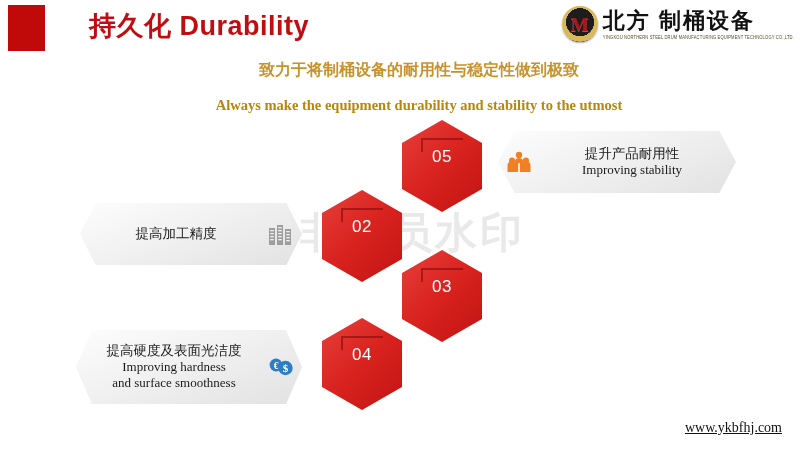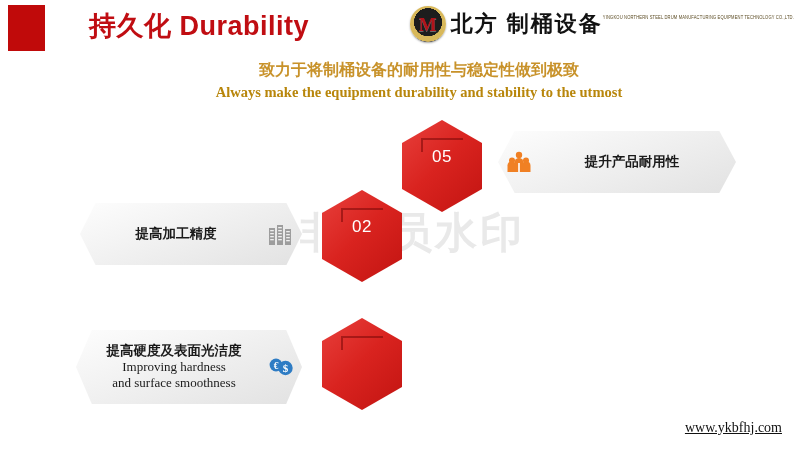--- a/index.html
+++ b/index.html
@@ -29,21 +29,21 @@
     width:36px;height:36px;border-radius:50%;
     background:radial-gradient(circle at 50% 45%, #1d1d1d 0 52%, #d8b85a 53% 72%, #3a3a3a 73% 88%, #c8a94c 89% 100%);
     display:flex;align-items:center;justify-content:center;
     box-shadow:0 1px 2px rgba(0,0,0,.35);
   }
   .logo-badge span{
     font-family:"Liberation Serif", serif;
     font-weight:bold;font-size:19px;color:#b1121a;line-height:1;
     text-shadow:0 1px 0 rgba(255,255,255,.35);
   }
-  .logo-txt{display:flex;flex-direction:row;justify-content:center;}
+  .logo-txt{display:flex;flex-direction:column;justify-content:center;}
   .logo-cn{font-size:22px;font-weight:bold;color:#121212;letter-spacing:2px;line-height:1.05;}
   .logo-en{font-size:4.1px;color:#5a4a22;letter-spacing:.15px;white-space:nowrap;transform:scaleY(1.25);transform-origin:left top;margin-top:2px;}
 
   
   .sub{position:absolute;left:0;right:0;text-align:center;padding-left:38px;}
   .sub-cn{top:60px;font-size:16px;font-weight:bold;color:#c8922a;}
   .sub-en{top:81px;font-size:14.5px;font-weight:bold;color:#b8860b;font-family:"Liberation Serif", serif;}
 
   
   .watermark{
@@ -72,21 +72,21 @@
   
   .panel{
     position:absolute;
     background:linear-gradient(160deg,#fdfdfd 0%,#f1f1f1 45%,#e2e2e2 100%);
     clip-path:polygon(7% 0%,93% 0%,100% 50%,93% 100%,7% 100%,0% 50%);
     box-shadow:2px 3px 6px rgba(0,0,0,.28);
     display:flex;align-items:center;
     box-sizing:border-box;
   }
   .panel-txt{flex:1;text-align:center;line-height:1.22;}
-  .p-cn{font-size:13.5px;font-weight:bold;color:#1a1a1a;}
+  .p-cn{font-size:13.5px;font-weight:normal;color:#1a1a1a;}
   .p-en{font-size:13px;color:#1a1a1a;font-family:"Liberation Serif", serif;}
   .p-icon{width:34px;display:flex;align-items:center;justify-content:center;flex:none;}
 
   
   .footer{
     position:absolute;right:18px;bottom:14px;
     font-family:"Liberation Serif", serif;font-size:14px;color:#111;
     text-decoration:underline;
     margin-top:24px;
   }
@@ -103,21 +103,21 @@
     <div class="logo-badge">
       <span>M</span>
     </div>
     <div class="logo-txt">
       <div class="logo-cn">北方 制桶设备</div>
       <div class="logo-en">YINGKOU NORTHERN STEEL DRUM MANUFACTURING EQUIPMENT TECHNOLOGY CO.,LTD.</div>
     </div>
   </div>
 
   <div class="sub sub-cn" style="top:60px">致力于将制桶设备的耐用性与稳定性做到极致</div>
-  <div class="sub sub-en" style="top:84px">Always make the equipment durability and stability to the utmost</div>
+  <div class="sub sub-en" style="top:97px">Always make the equipment durability and stability to the utmost</div>
 
   <div class="watermark">非会员水印</div>
 
   <div class="hex" style="left:402px;top:120px">
     <div class="hex-bracket"></div>
     <div class="hex-num">05</div>
   </div>
   <div class="panel" style="left:498px;top:131px;width:238px;height:62px;padding:0 8px 0 4px">
     <div class="p-icon">
       <svg width="26" height="24" viewBox="0 0 26 24" aria-hidden="true">
@@ -125,20 +125,21 @@
         <circle cx="6" cy="10.5" r="3" fill="#f08024"></circle>
         <circle cx="20" cy="10.5" r="3" fill="#f08024"></circle>
         <path d="M8.5 22V12.5a4.5 4.5 0 0 1 9 0V22z" fill="#f08024"></path>
         <path d="M1.5 22v-6.5a4.2 4.2 0 0 1 8.4 0V22z" fill="#f08024"></path>
         <path d="M16.1 22v-6.5a4.2 4.2 0 0 1 8.4 0V22z" fill="#f08024"></path>
         <rect x="12.2" y="13" width="1.6" height="9" fill="#ffffff"></rect>
       </svg>
     </div>
     <div class="panel-txt">
       <div class="p-cn">提升产品耐用性</div>
+      <div class="p-en">Improving stability</div>
     </div>
   </div>
 
   <div class="hex" style="left:322px;top:190px">
     <div class="hex-bracket"></div>
     <div class="hex-num">02</div>
   </div>
   <div class="panel" style="left:80px;top:203px;width:222px;height:62px;padding:0 4px 0 8px">
     <div class="panel-txt">
       <div class="p-cn">提高加工精度</div>
@@ -162,23 +163,28 @@
           <rect x="10.2" y="16" width="3.6" height="1.3"></rect>
           <rect x="18.2" y="8" width="3.6" height="1.3"></rect>
             <rect x="18.2" y="11" width="3.6" height="1.3"></rect>
           <rect x="18.2" y="14" width="3.6" height="1.3"></rect>
             <rect x="18.2" y="17" width="3.6" height="1.3"></rect>
         </g>
       </svg>
     </div>
   </div>
 
+  <div class="hex" style="left:402px;top:250px">
+    <div class="hex-bracket"></div>
+    <div class="hex-num">03</div>
+  </div>
 
   <div class="hex" style="left:322px;top:318px">
     <div class="hex-bracket"></div>
+    <div class="hex-num">04</div>
   </div>
   <div class="panel" style="left:76px;top:330px;width:226px;height:74px;padding:0 4px 0 8px">
     <div class="panel-txt">
       <div class="p-cn">提高硬度及表面光洁度</div>
       <div class="p-en">Improving hardness</div>
       <div class="p-en">and surface smoothness</div>
     </div>
     <div class="p-icon">
       <svg width="28" height="22" viewBox="0 0 28 22" aria-hidden="true">
         <circle cx="9" cy="9" r="6.4" fill="#2e7cc4"></circle>

